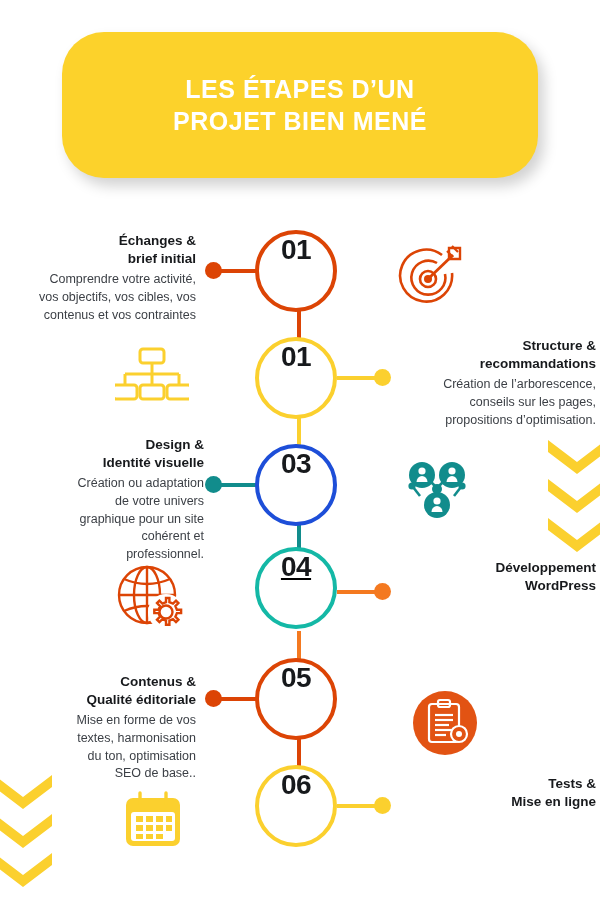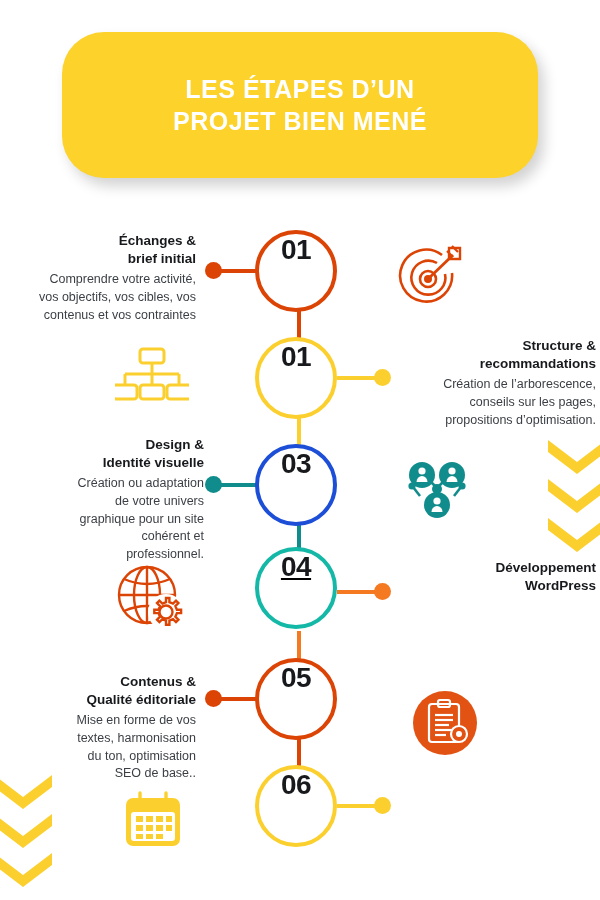--- a/index.html
+++ b/index.html
@@ -267,20 +267,22 @@
         <circle cx="47" cy="44" r="3" fill="#ffffff"></circle>
       </svg>
     </div>
 
     <div class="node-circle" style="left:255px; top:765px; border:4px solid #FBD02E;">
       <span class="num">06</span>
     </div>
     <div class="stub" style="left:337px; top:804px; width:42px; background:#FBD02E;"></div>
     <div class="dot" style="left:374px; top:797px; background:#FBD02E;"></div>
     <div class="txt left-align" style="left:400px; top:775px;">
+      <div class="heading">Tests &amp;
+Mise en ligne</div>
     </div>
     <div class="icon-wrap" style="left:122px; top:790px;">
       <svg width="62" height="62" viewBox="0 0 62 62">
         <rect x="4" y="8" width="54" height="48" rx="7" fill="#FBD02E"></rect>
         <rect x="9" y="22" width="44" height="29" rx="3" fill="#ffffff"></rect>
         <g fill="none" stroke="#FBD02E" stroke-width="3.4" stroke-linecap="round">
           <line x1="18" y1="3" x2="18" y2="13"></line>
           <line x1="44" y1="3" x2="44" y2="13"></line>
         </g>
         <g fill="#FBD02E">

